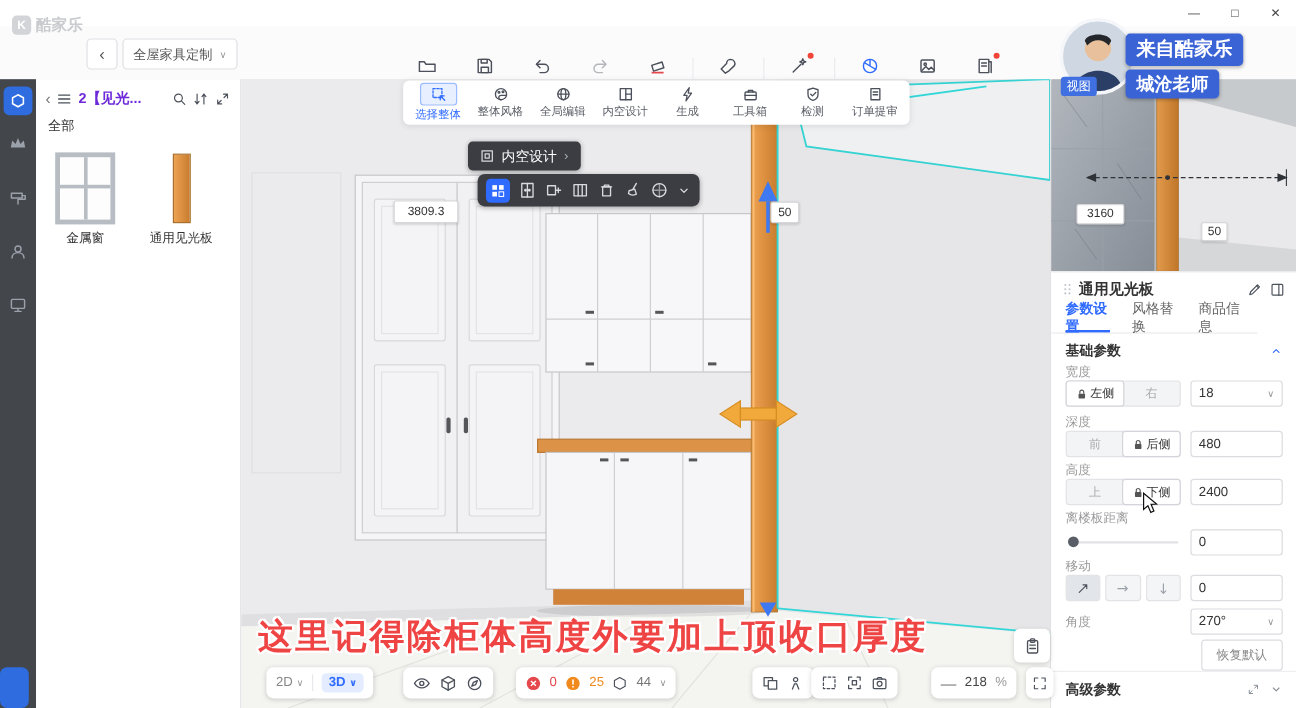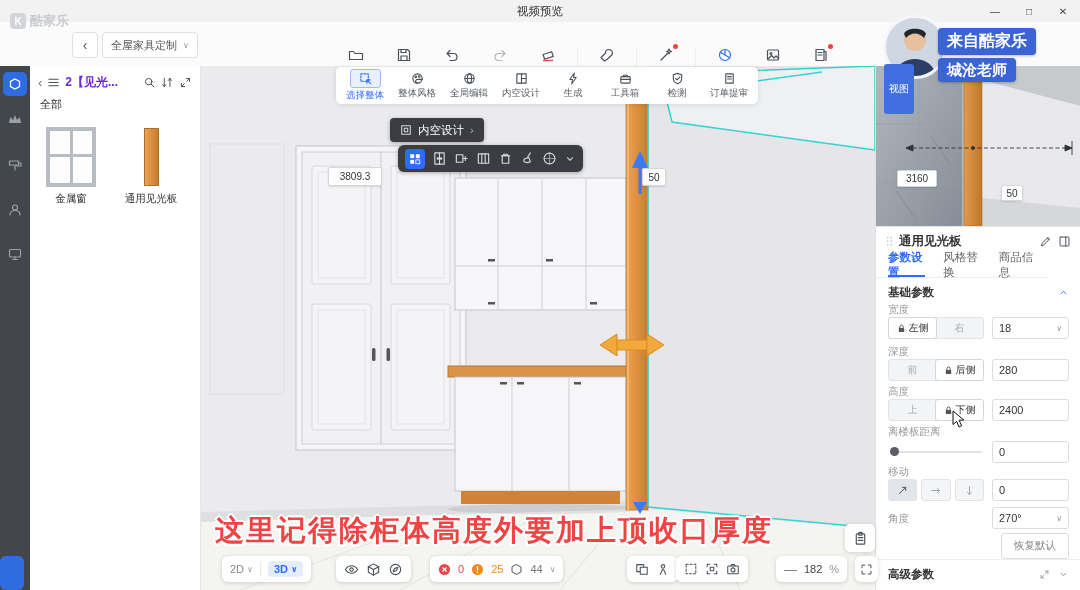--- a/index.html
+++ b/index.html
@@ -32,21 +32,21 @@
   .tb-lbl{font-size:10px;color:#5a5e66;display:flex;align-items:center;gap:1px;white-space:nowrap;}
   .tb-item.dim{opacity:.4;}
   .reddot{position:absolute;width:5px;height:5px;border-radius:50%;background:#f04438;top:-2px;right:-4px;}
   .tbsep{width:1px;height:30px;background:#ececef;margin:2px 3px 0 3px;}
   
   #avatar{left:883px;top:15px;width:58px;height:58px;border-radius:50%;border:3px solid #f4f6f9;
           overflow:hidden;z-index:46;background:#cfd8e2;}
   .wmbadge{position:absolute;background:#3a63d6;color:#fff;font-weight:bold;border-radius:4px;z-index:46;
            display:flex;align-items:center;padding:0 9px;box-shadow:0 1px 3px rgba(0,0,0,.25);}
   #viewbadge{left:884px;top:64px;height:16px;background:#3f6fe0;color:#fff;font-size:10px;border-radius:3px;
-             display:flex;align-items:center;padding:17px 5px;z-index:47;}
+             display:flex;align-items:center;padding:0 5px;z-index:47;}
   
   #ribbon{left:336px;top:67px;height:37px;background:#fff;border-radius:5px;box-shadow:0 1px 5px rgba(0,0,0,.10);
           display:flex;align-items:center;padding:0 6px;gap:6px;z-index:6;}
   .rb-tile{width:46px;display:flex;flex-direction:column;align-items:center;gap:1px;}
   .rb-ic{height:15px;display:flex;align-items:center;justify-content:center;}
   .rb-lbl{font-size:9.5px;color:#5a5e66;white-space:nowrap;}
   .rb-tile.act .rb-ic{background:#e8f0ff;border:1px solid #9cbcff;border-radius:3px;padding:1px 8px;}
   .rb-tile.act .rb-lbl{color:#2f6bff;}
   
   #rail{left:0;top:66px;width:30px;height:524px;background:#43464b;z-index:3;}
@@ -119,23 +119,20 @@
   .rstbtn{position:absolute;right:12px;height:24px;padding:0 12px;border:1px solid #dcdce0;border-radius:3px;
           font-size:10.5px;color:#888;background:#fff;display:flex;align-items:center;}
   .divline{position:absolute;left:0;width:205px;height:1px;background:#efeff2;}
   #cursor{left:952px;top:410px;z-index:60;}
 </style>
 </head>
 <body>
 
 <div id="app">
 
-  <div id="titlebar" class="ab">
-    <span>视频预览</span>
-  </div>
   <div class="wctl" style="right:68px;">—</div>
   <div class="wctl" style="right:34px;">□</div>
   <div class="wctl" style="right:0;">✕</div>
 
   <div id="topbar" class="ab"></div>
   <div class="ab logo">
     <span class="logomark">K</span>
     <span>酷家乐</span>
   </div>
   <div class="ab backbtn" style="top:32px;">‹</div>
@@ -565,21 +562,21 @@
       </svg>
     <svg class="sic" width="14" height="14" viewBox="0 0 16 16">
         <rect x="2" y="4.5" width="12" height="9" rx="1"></rect>
         <circle cx="8" cy="9" r="2.3"></circle>
         <path d="M5.5 4.5L6.5 3h3l1 1.5"></path>
       </svg>
   </div>
 
   <div class="pill" style="left:776px;top:556px;">
     <span style="color:#777;font-size:13px;">—</span>
-    <span style="color:#444;">182</span>
+    <span style="color:#444;">218</span>
     <span style="color:#999;">%</span>
   </div>
 
   <div class="pill" style="left:855px;top:556px;padding:0 5px;">
     <svg class="sic" width="13" height="13" viewBox="0 0 16 16">
         <path d="M6 2.5H2.5V6M10 2.5h3.5V6M6 13.5H2.5V10M10 13.5h3.5V10"></path>
       </svg>
   </div>
 
   <div id="rightcol" class="ab">
@@ -685,21 +682,21 @@
             </div>
           <div class="seg sel">
             <svg width="9" height="9" viewBox="0 0 10 10">
                 <rect x="2" y="4.5" width="6" height="4.5" rx="0.7" fill="#555"></rect>
                 <path d="M3.2 4.5V3a1.8 1.8 0 0 1 3.6 0v1.5" fill="none" stroke="#555" stroke-width="1.1"></path>
               </svg>
             <span>后侧</span>
             </div>
         </div>
         <div class="ibox">
-            <span>280</span>
+            <span>480</span>
           </div>
       </div>
 
       <div class="flab" style="top:158px;">高度</div>
       <div class="ctlrow" style="top:172px;">
         <div class="segc">
           <div class="seg">
               <span>上</span>
             </div>
           <div class="seg sel">

